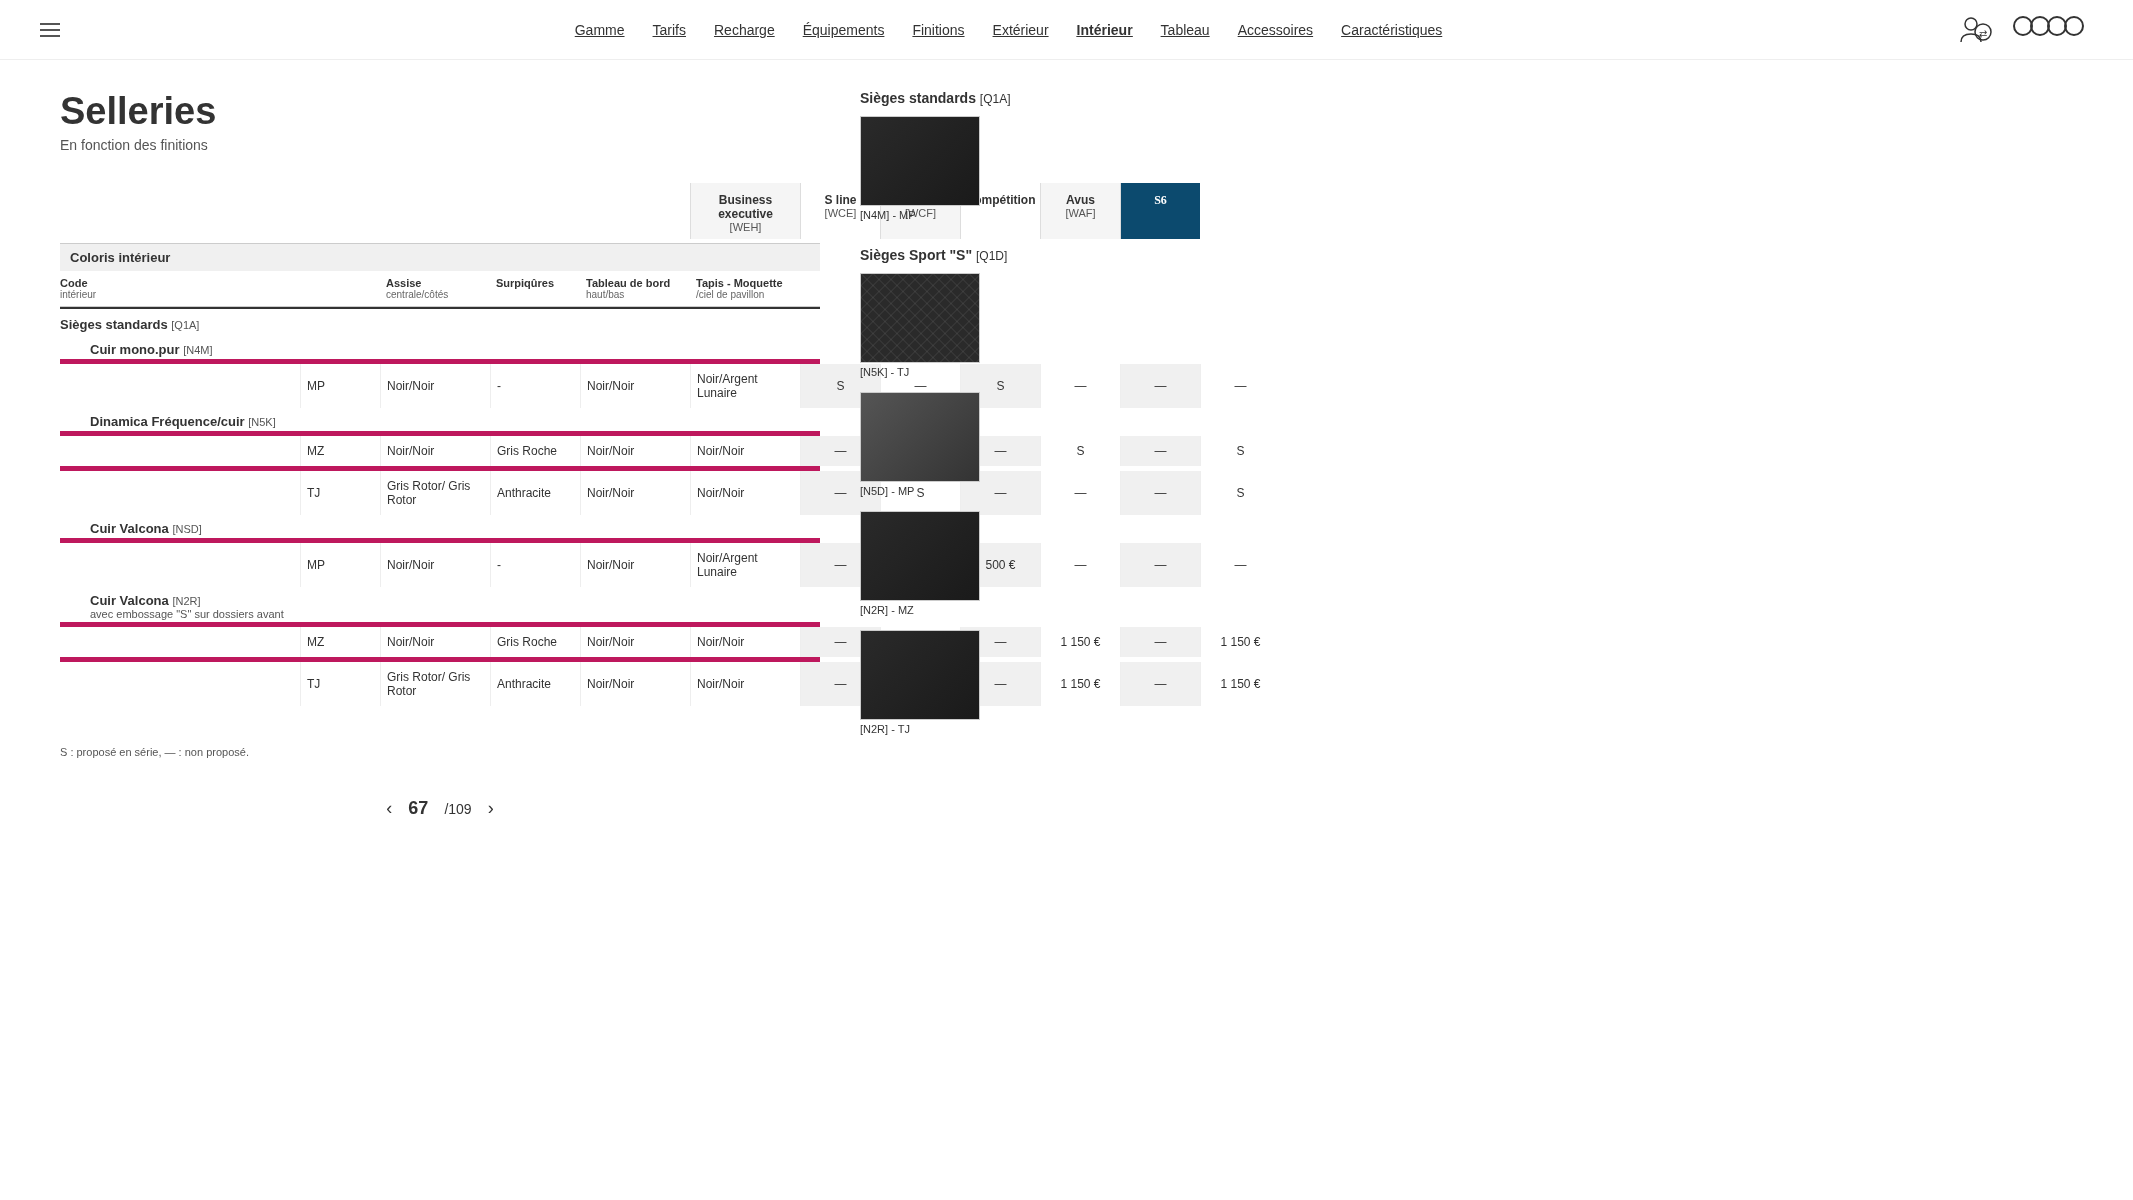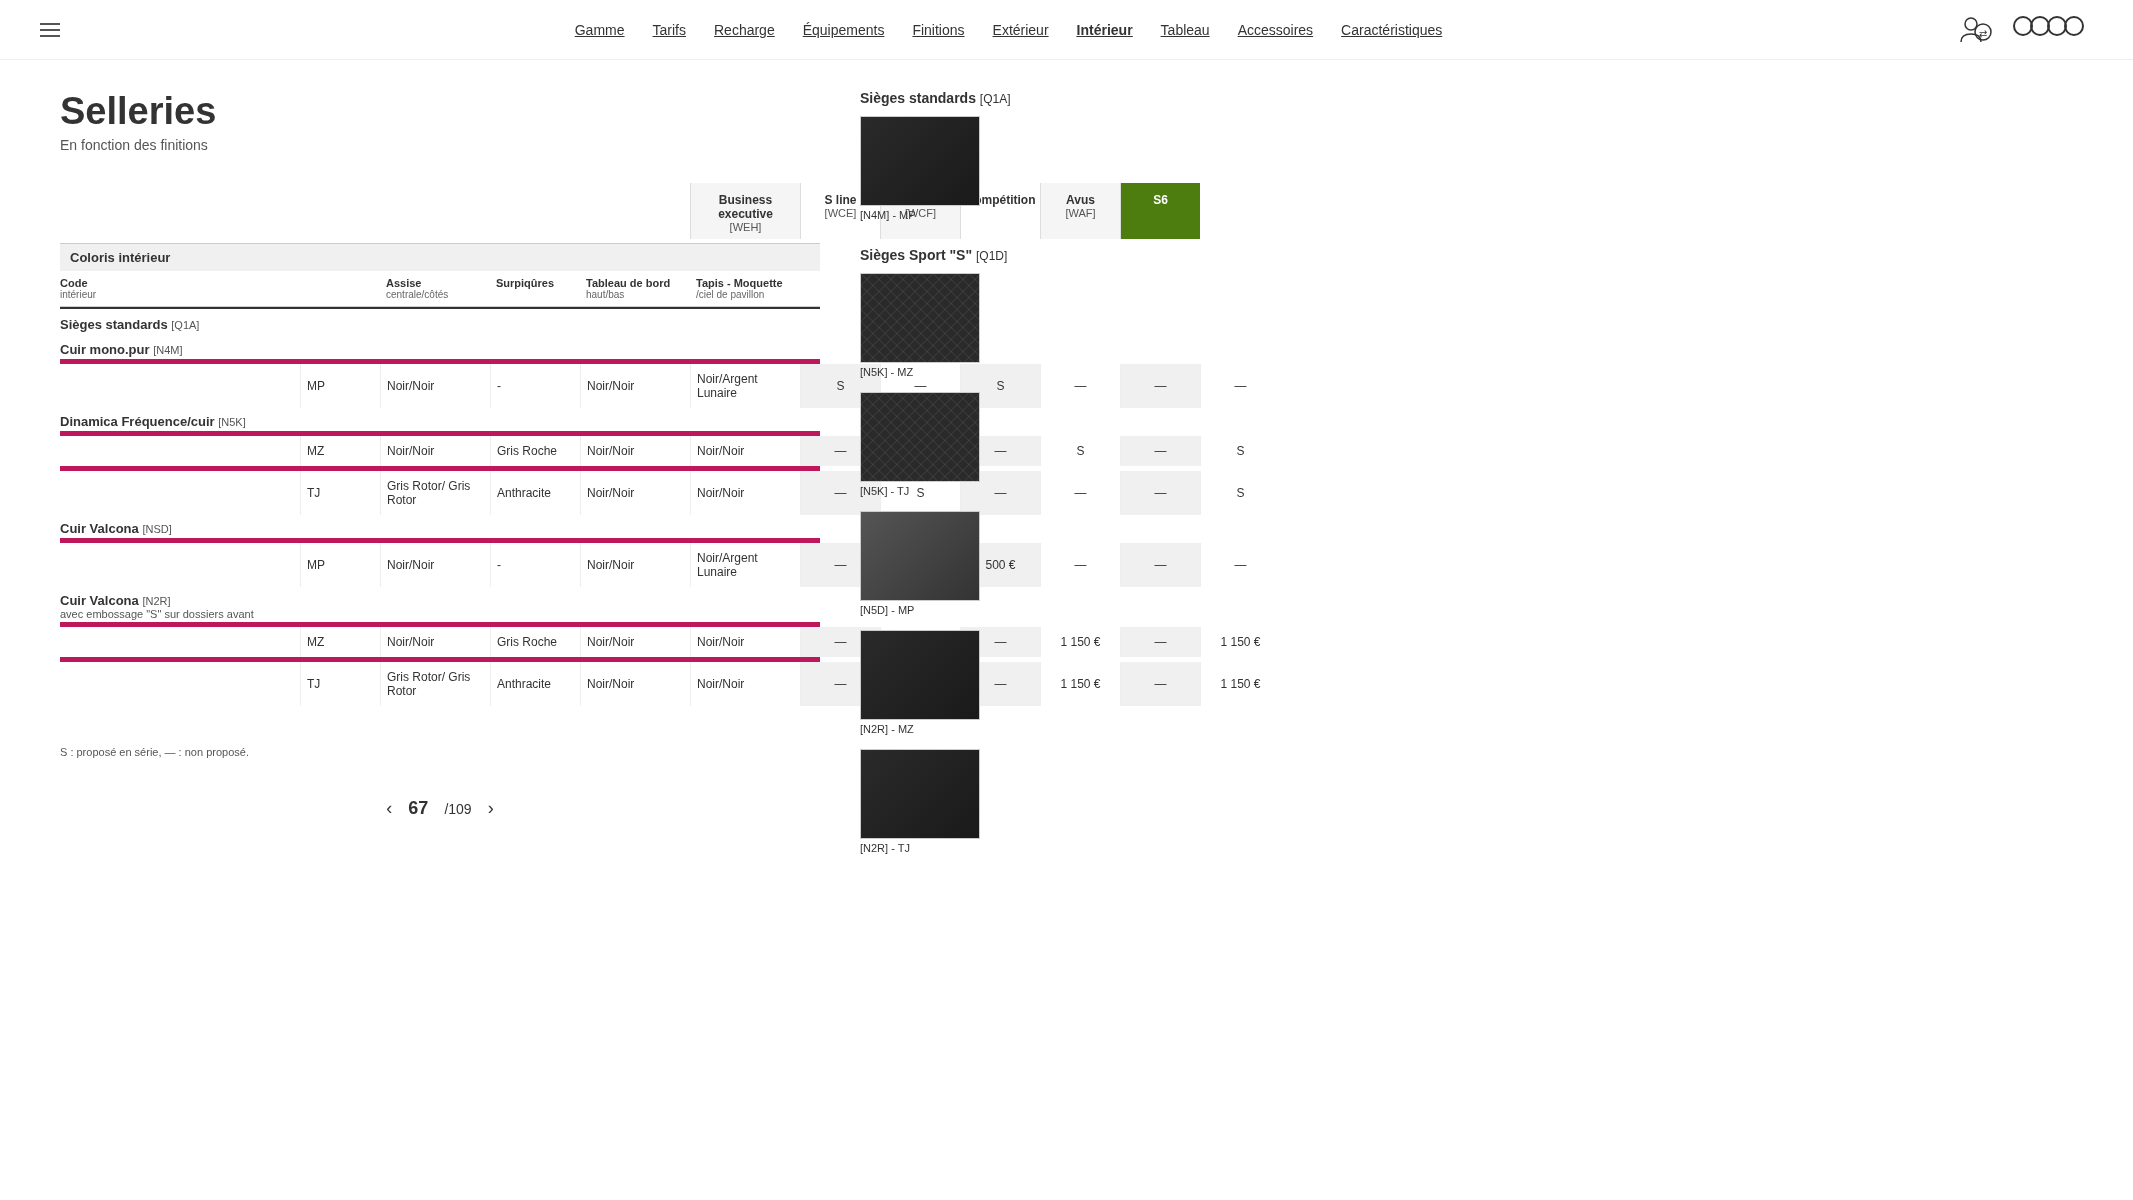--- a/index.html
+++ b/index.html
@@ -34,20 +34,21 @@
       padding: 8px 0 4px 0;
     }
     .section-label { font-size: 13px; font-weight: bold; padding-left: 0; }
     .section-label .badge { font-weight: normal; font-size: 11px; color: #555; }
 
     
     .subsection-label-row {
       display: grid;
       grid-template-columns: 240px 80px 110px 90px 110px 110px 80px 80px 80px 80px 80px 80px;
       padding: 6px 0 2px 0;
+      margin-left: 30px;
     }
     .subsection-label { font-size: 13px; font-weight: bold; }
     .subsection-label .badge { font-weight: normal; font-size: 11px; color: #555; }
     .subsection-sub { font-size: 11px; color: #555; }
 
     
     .data-row {
       display: grid;
       grid-template-columns: 240px 80px 110px 90px 110px 110px 80px 80px 80px 80px 80px 80px;
       border-top: 5px solid #be185d;
@@ -131,21 +132,21 @@
     }
     .fh-empty {}
     .fh-col {
       text-align: center;
       padding: 10px 4px 6px 4px;
       font-size: 12px;
       border-left: 1px solid #ddd;
     }
     .fh-col .fin-name { font-weight: bold; display: block; }
     .fh-col .fin-code { font-size: 11px; color: #555; display: block; }
-    .fh-col.s6-col { background: #4d7c0f; color: #fff; }
+    .fh-col.s6-col { background: #0c4a6e; color: #fff; font-family: Liberation Serif, serif; }
     .fh-col.s6-col .fin-code { color: #ffaaaa; }
     .fh-col.shaded { background: #f5f5f5; }
   </style>
 </head>
 <body>
 
 <nav>
   <div class="nav-menu-icon">
     <span></span>
       <span></span>
@@ -393,26 +394,20 @@
       <h3 style="margin-top:16px;">
         <span>Sièges Sport "S"</span>
         <span class="badge-inline">[Q1D]</span>
       </h3>
       <div class="seats-section">
         <div style="display:flex; flex-wrap:wrap; gap:8px;">
           <div class="seat-item">
             <div class="seat-img-box">
               <div class="texture-diamond"></div>
             </div>
-            <div class="seat-label">[N5K] - MZ</div>
-          </div>
-          <div class="seat-item">
-            <div class="seat-img-box">
-              <div class="texture-diamond"></div>
-            </div>
             <div class="seat-label">[N5K] - TJ</div>
           </div>
           <div class="seat-item">
             <div class="seat-img-box">
               <div class="texture-plain" style="background: linear-gradient(135deg, #555 0%, #333 100%);"></div>
             </div>
             <div class="seat-label">[N5D] - MP</div>
           </div>
         </div>
         <div style="display:flex; flex-wrap:wrap; gap:8px; margin-top:8px;">

